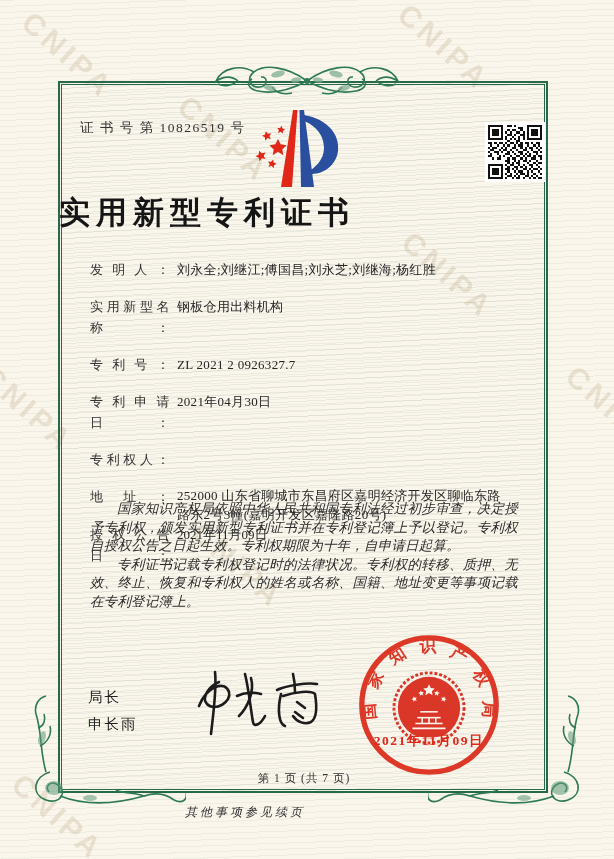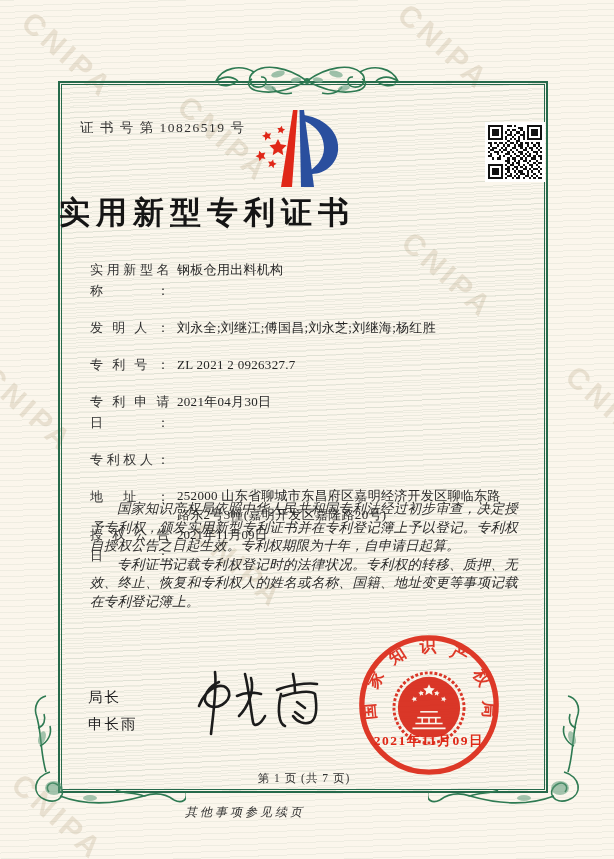--- a/index.html
+++ b/index.html
@@ -176,26 +176,26 @@
       <path fill-rule="evenodd" d="M0 18h7v7h-7zM1 19h5v5h-5z"></path>
         <rect x="2" y="20" width="3" height="3"></rect>
       <path d="M9 0h2v1h-2zM12 0h1v1h-1zM14 1h2v1h-2zM9 2h1v1h-1zM11 2h2v1h-2zM15 2h1v1h-1zM8 3h1v1h-1zM10 3h1v1h-1zM13 3h2v1h-2zM16 3h1v1h-1zM9 4h2v1h-2zM12 4h1v1h-1zM15 4h2v1h-2zM8 5h1v1h-1zM11 5h1v1h-1zM14 5h1v1h-1zM16 5h1v1h-1zM8 6h1v1h-1zM10 6h1v1h-1zM12 6h1v1h-1zM14 6h1v1h-1zM16 6h1v1h-1zM9 7h1v1h-1zM13 7h2v1h-2zM0 8h2v1h-2zM3 8h1v1h-1zM5 8h2v1h-2zM8 8h1v1h-1zM10 8h2v1h-2zM13 8h1v1h-1zM15 8h1v1h-1zM17 8h2v1h-2zM20 8h1v1h-1zM22 8h2v1h-2zM1 9h1v1h-1zM4 9h1v1h-1zM7 9h1v1h-1zM9 9h1v1h-1zM12 9h1v1h-1zM14 9h2v1h-2zM18 9h1v1h-1zM21 9h1v1h-1zM23 9h1v1h-1zM0 10h1v1h-1zM2 10h2v1h-2zM6 10h1v1h-1zM8 10h1v1h-1zM11 10h2v1h-2zM15 10h1v1h-1zM17 10h1v1h-1zM19 10h2v1h-2zM22 10h1v1h-1zM24 10h1v1h-1zM1 11h2v1h-2zM5 11h1v1h-1zM7 11h2v1h-2zM10 11h1v1h-1zM13 11h1v1h-1zM16 11h2v1h-2zM20 11h1v1h-1zM23 11h1v1h-1zM0 12h1v1h-1zM3 12h2v1h-2zM6 12h1v1h-1zM9 12h1v1h-1zM11 12h1v1h-1zM14 12h2v1h-2zM18 12h1v1h-1zM21 12h2v1h-2zM24 12h1v1h-1zM1 13h1v1h-1zM4 13h1v1h-1zM8 13h2v1h-2zM12 13h1v1h-1zM15 13h1v1h-1zM17 13h1v1h-1zM19 13h1v1h-1zM22 13h1v1h-1zM0 14h2v1h-2zM5 14h1v1h-1zM7 14h1v1h-1zM10 14h1v1h-1zM13 14h2v1h-2zM16 14h1v1h-1zM18 14h2v1h-2zM21 14h1v1h-1zM23 14h2v1h-2zM2 15h1v1h-1zM4 15h2v1h-2zM9 15h1v1h-1zM11 15h2v1h-2zM15 15h1v1h-1zM17 15h1v1h-1zM20 15h2v1h-2zM24 15h1v1h-1zM8 16h2v1h-2zM12 16h1v1h-1zM14 16h1v1h-1zM16 16h2v1h-2zM19 16h1v1h-1zM22 16h1v1h-1zM9 17h1v1h-1zM11 17h1v1h-1zM13 17h2v1h-2zM18 17h1v1h-1zM21 17h1v1h-1zM23 17h2v1h-2zM8 18h1v1h-1zM10 18h2v1h-2zM14 18h1v1h-1zM16 18h1v1h-1zM19 18h2v1h-2zM22 18h1v1h-1zM9 19h1v1h-1zM12 19h2v1h-2zM15 19h1v1h-1zM17 19h1v1h-1zM20 19h1v1h-1zM23 19h1v1h-1zM8 20h2v1h-2zM11 20h1v1h-1zM13 20h1v1h-1zM16 20h2v1h-2zM19 20h1v1h-1zM21 20h2v1h-2zM24 20h1v1h-1zM9 21h1v1h-1zM12 21h1v1h-1zM14 21h2v1h-2zM18 21h1v1h-1zM20 21h1v1h-1zM23 21h1v1h-1zM8 22h1v1h-1zM10 22h1v1h-1zM13 22h1v1h-1zM15 22h2v1h-2zM18 22h1v1h-1zM21 22h1v1h-1zM24 22h1v1h-1zM9 23h2v1h-2zM12 23h1v1h-1zM14 23h1v1h-1zM17 23h2v1h-2zM20 23h1v1h-1zM22 23h1v1h-1zM8 24h1v1h-1zM11 24h1v1h-1zM13 24h2v1h-2zM16 24h1v1h-1zM19 24h1v1h-1zM21 24h1v1h-1zM23 24h2v1h-2z"></path>
     </g>
   </svg>
 
   <div class="title">实用新型专利证书</div>
 
   <div class="fields">
     <div class="frow">
+      <span class="flabel">发明人：</span>
+      <span class="fvalue">刘永全;刘继江;傅国昌;刘永芝;刘继海;杨红胜</span>
+    </div>
+    <div class="frow">
       <span class="flabel">实用新型名称：</span>
       <span class="fvalue">钢板仓用出料机构</span>
-    </div>
-    <div class="frow">
-      <span class="flabel">发明人：</span>
-      <span class="fvalue">刘永全;刘继江;傅国昌;刘永芝;刘继海;杨红胜</span>
     </div>
     <div class="frow">
       <span class="flabel">专利号：</span>
       <span class="fvalue">ZL 2021 2 0926327.7</span>
     </div>
     <div class="frow">
       <span class="flabel">专利申请日：</span>
       <span class="fvalue">2021年04月30日</span>
     </div>
     <div class="frow">

